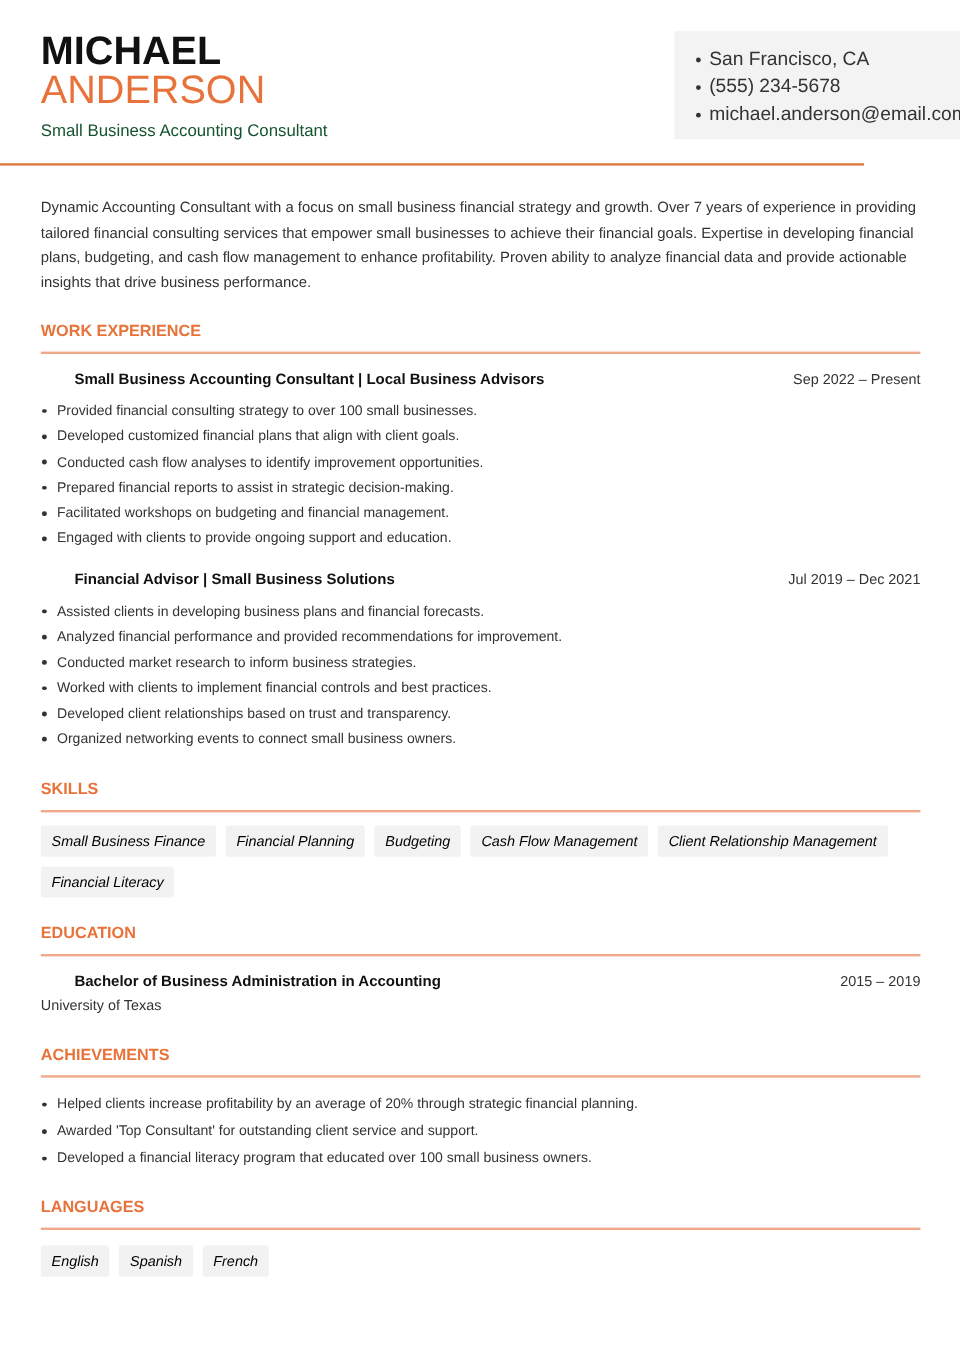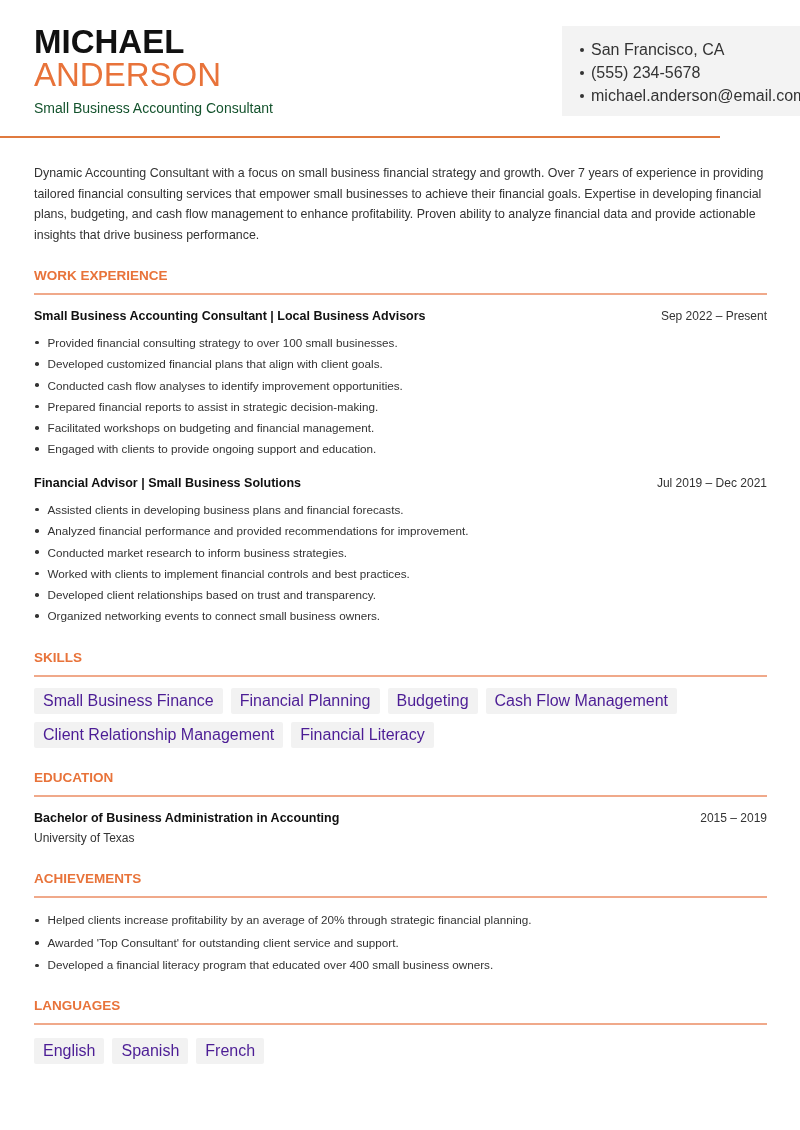--- a/index.html
+++ b/index.html
@@ -46,31 +46,31 @@
       position: absolute; left: 34px;
       font-size: 13.5px; font-weight: 700; color: #e8733a;
     }
     .section-rule {
       position: absolute; left: 34px; width: 733px; height: 2px; background: #f0a98a;
     }
     .role {
       position: absolute; left: 34px; width: 733px;
       display: flex; justify-content: space-between; align-items: baseline;
     }
-    .role-title { font-size: 12.5px; font-weight: 700; color: #111111; }
+    .role-title { font-size: 12.5px; font-weight: 700; color: #111111; margin-left: 28px; }
     .role-date { font-size: 12px; color: #333333; }
     .bullets { position: absolute; left: 34px; width: 733px; }
     .bullets .li {
       font-size: 11.7px; color: #333333; line-height: 21.3px; display: flex; align-items: center;
     }
     .bullets .li .bullet-dot { margin-left: 1px; margin-right: 9px; width: 3.5px; height: 3.5px; }
     .chips { position: absolute; left: 34px; width: 740px; display: flex; flex-wrap: wrap; gap: 8px 8px; }
     .chip {
-      background: #f2f2f2; font-size: 16px; color: #4c1d95;
-      height: 26px; line-height: 26px; padding: 0 9px; border-radius: 2px;
+      background: #f2f2f2; font-size: 12px; color: #000000;
+      height: 26px; line-height: 26px; padding: 0 9px; border-radius: 2px; font-style: italic;
     }
     .edu-school { position: absolute; left: 34px; font-size: 12px; color: #333333; }
   </style>
 </head>
 <body>
 
 <div class="header">
   <div class="name-first">MICHAEL</div>
   <div class="name-last">ANDERSON</div>
   <div class="job-title">Small Business Accounting Consultant</div>
@@ -183,21 +183,21 @@
   <div class="li" style="line-height:22.5px;">
       <span class="bullet-dot"></span>
       <span>Helped clients increase profitability by an average of 20% through strategic financial planning.</span>
     </div>
   <div class="li" style="line-height:22.5px;">
       <span class="bullet-dot"></span>
       <span>Awarded 'Top Consultant' for outstanding client service and support.</span>
     </div>
   <div class="li" style="line-height:22.5px;">
       <span class="bullet-dot"></span>
-      <span>Developed a financial literacy program that educated over 400 small business owners.</span>
+      <span>Developed a financial literacy program that educated over 100 small business owners.</span>
     </div>
 </div>
 
 <div class="section-title" style="top:998px;">LANGUAGES</div>
 <div class="section-rule" style="top:1023px;"></div>
 <div class="chips" style="top:1038px;">
   <span class="chip">English</span>
   <span class="chip">Spanish</span>
   <span class="chip">French</span>
 </div>

